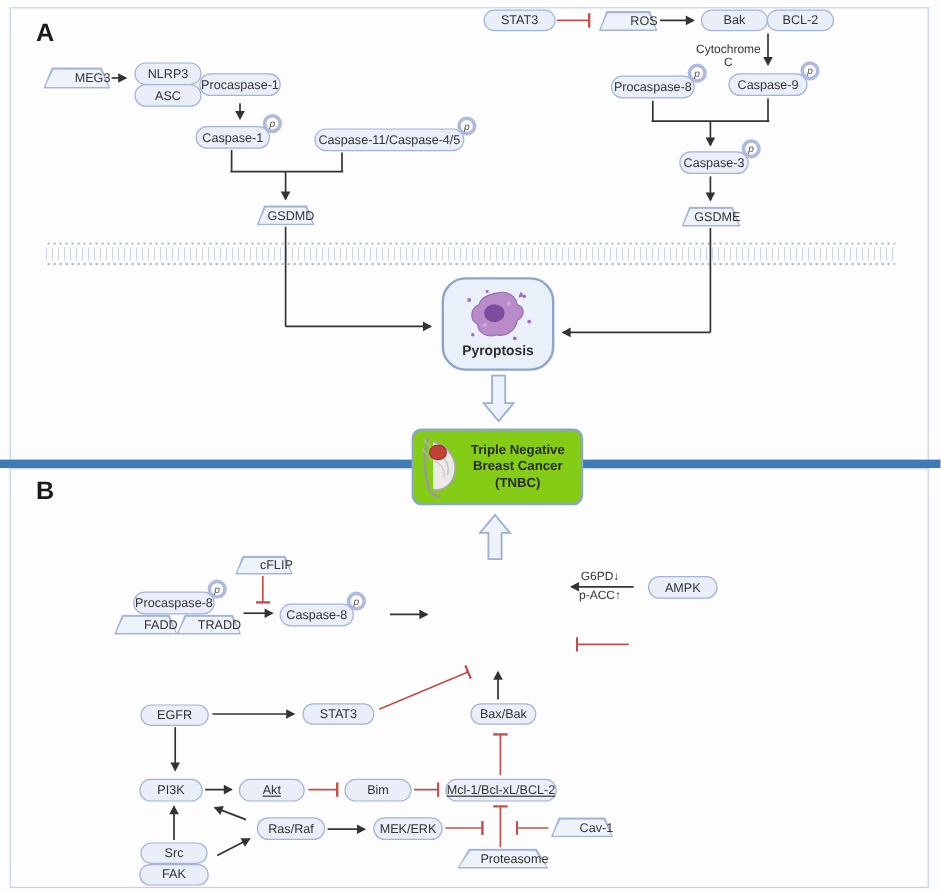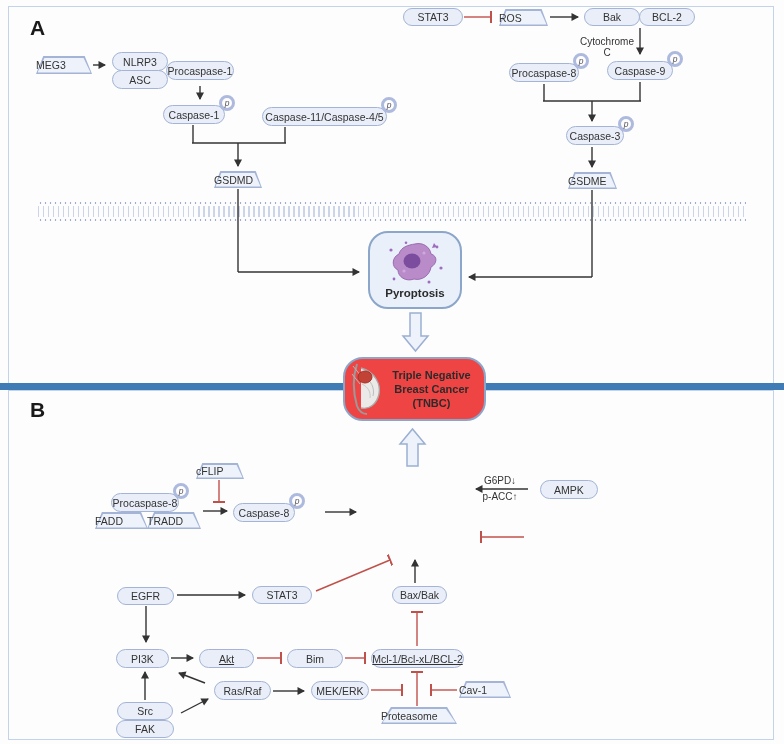--- a/index.html
+++ b/index.html
@@ -12,35 +12,35 @@
   
   .membrane{position:absolute;left:38px;top:200px;width:708px;height:23px;z-index:1;}
   .mem-heads{height:6px;background-image:radial-gradient(circle 1.7px at 2.5px 3px,#9fadcc 62%,transparent 66%);
              background-size:5px 6px;background-repeat:repeat-x;}
   .mem-tails{height:11px;background:repeating-linear-gradient(90deg,#ccd5e7 0 1.5px,transparent 1.5px 5px);}
 
   
   .pill{position:absolute;display:flex;align-items:center;justify-content:center;
         background:#e9eef8;border:1.5px solid #a3b4d6;border-radius:12px;
         font-size:10.5px;color:#333;z-index:4;box-sizing:border-box;white-space:nowrap;}
-  .trap{position:absolute;display:flex;align-items:center;justify-content:flex-start;
+  .trap{position:absolute;display:flex;align-items:center;justify-content:flex-end;
         font-size:10.5px;color:#333;z-index:4;}
   .trap .tb{position:absolute;inset:0;background:#a3b4d6;clip-path:polygon(13% 0,87% 0,100% 100%,0 100%);}
   .trap .tf{position:absolute;inset:1.5px;background:#eef2fa;clip-path:polygon(13.5% 0,86.5% 0,100% 100%,0 100%);}
   .trap span{position:relative;}
   .pbadge{position:absolute;width:10px;height:10px;border:3px solid #adbade;background:#fdfdff;
           border-radius:50%;font-size:8.5px;line-height:10px;text-align:center;color:#555;
           right:-11px;top:-11px;z-index:5;}
 
   
   .bigbox{position:absolute;border:2px solid #8ba6c9;border-radius:9px;background:#e9f0fa;
           display:flex;flex-direction:column;align-items:center;justify-content:center;
           z-index:4;box-sizing:border-box;}
   .bigbox .cap{font-size:11.5px;font-weight:700;color:#2b2b2b;margin-top:2px;}
-  .tnbcbox{position:absolute;border:2px solid #8ba6c9;border-radius:20px;background:#ef4444;
+  .tnbcbox{position:absolute;border:2px solid #8ba6c9;border-radius:8px;background:#84cc16;
            display:flex;align-items:center;z-index:4;box-sizing:border-box;padding:4px 6px 4px 4px;}
   .tnbc-text{flex:1;text-align:center;font-size:11px;font-weight:700;color:#2b2b2b;line-height:1.3;}
 
   .floating-label{position:absolute;font-size:10px;color:#333;text-align:center;z-index:4;}
   .dashed-box{position:absolute;left:527px;top:501px;width:93px;height:87px;
               border:1.5px dashed #a8b8d4;background:#fdfdfe;z-index:4;box-sizing:border-box;
               display:flex;flex-direction:column;justify-content:space-around;align-items:center;
               font-size:10.5px;color:#333;padding:2px 0;}
   svg.lines{position:absolute;left:0;top:0;z-index:2;}
 </style>

